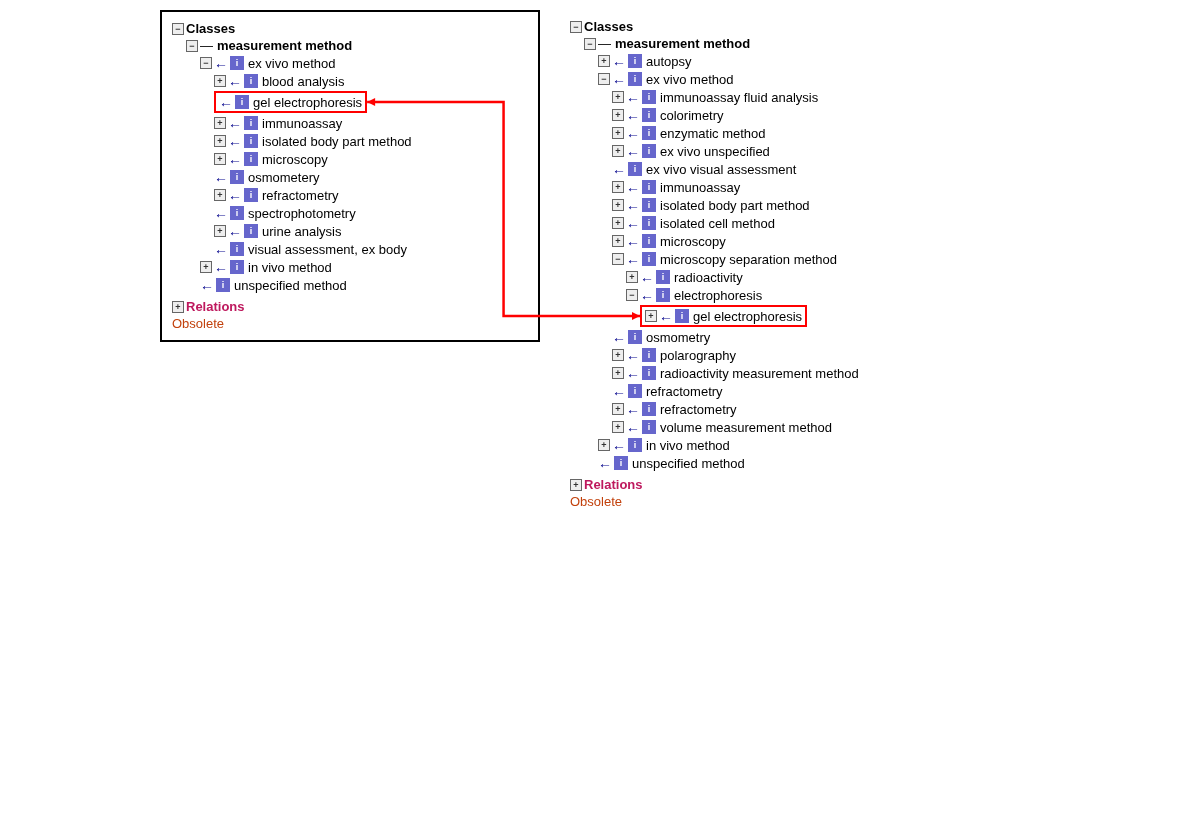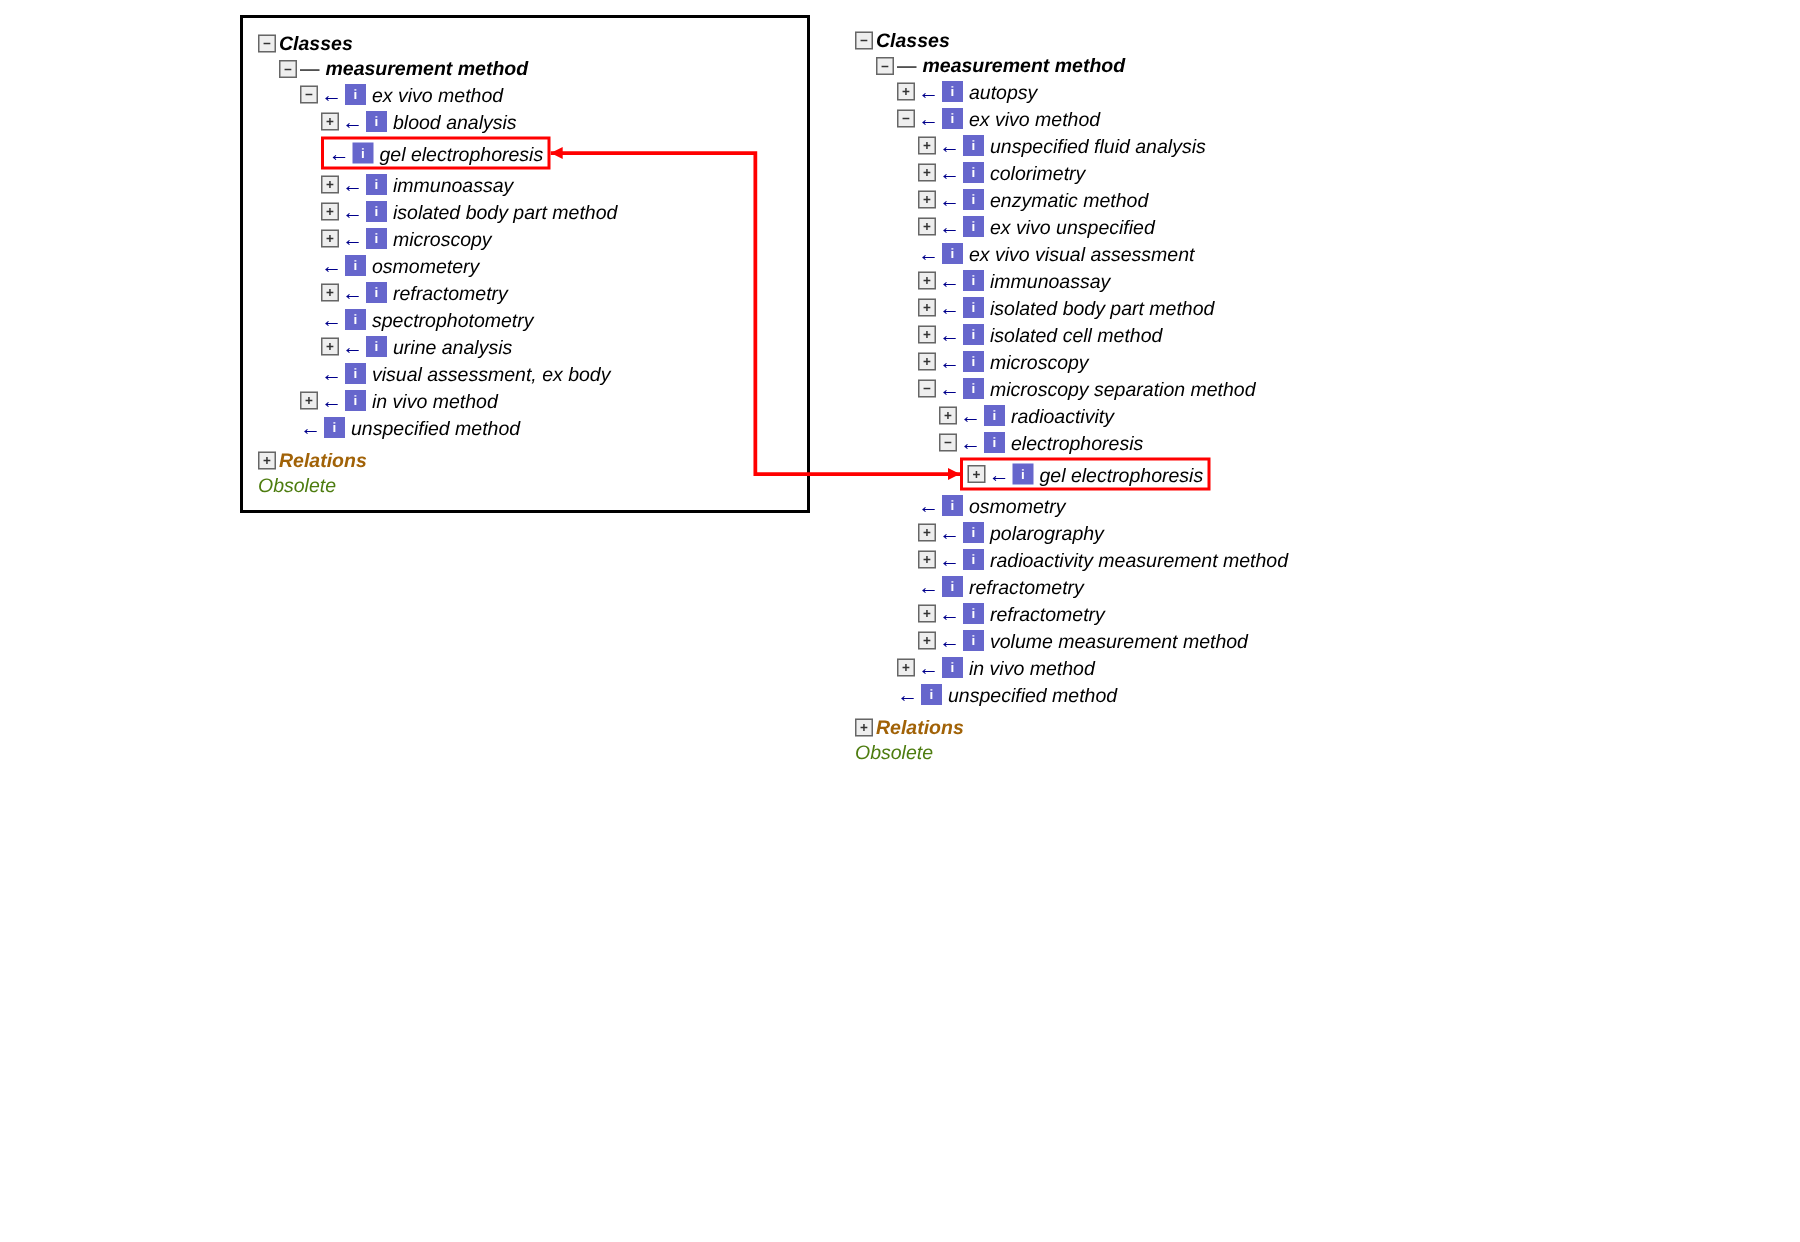--- a/index.html
+++ b/index.html
@@ -72,24 +72,23 @@
       background: #6666cc;
       color: #fff;
       font-size: 9px;
       font-weight: bold;
       margin-right: 4px;
       flex-shrink: 0;
     }
     .node-label {
       color: #000;
       font-size: 13px;
-      font-style: italic;
-    }
-    .node-label.blue { color: #a16207; }
-    .node-label.red { color: #4d7c0f; }
+    }
+    .node-label.blue { color: #be185d; }
+    .node-label.red { color: #c2410c; }
     .node-label.bold { font-weight: bold; }
     .dash-line {
       color: #000;
       margin-right: 4px;
       font-size: 13px;
     }
 
     
     .highlight-box {
       border: 2px solid red;
@@ -258,21 +257,21 @@
       <span class="expand-btn">−</span>
       <span class="arrow-left">←</span>
       <span class="info-icon">i</span>
       <span class="node-label">ex vivo method</span>
     </div>
 
     <div class="tree-row indent3">
       <span class="expand-btn">+</span>
       <span class="arrow-left">←</span>
       <span class="info-icon">i</span>
-      <span class="node-label">unspecified fluid analysis</span>
+      <span class="node-label">immunoassay fluid analysis</span>
     </div>
 
     <div class="tree-row indent3">
       <span class="expand-btn">+</span>
       <span class="arrow-left">←</span>
       <span class="info-icon">i</span>
       <span class="node-label">colorimetry</span>
     </div>
 
     <div class="tree-row indent3">

